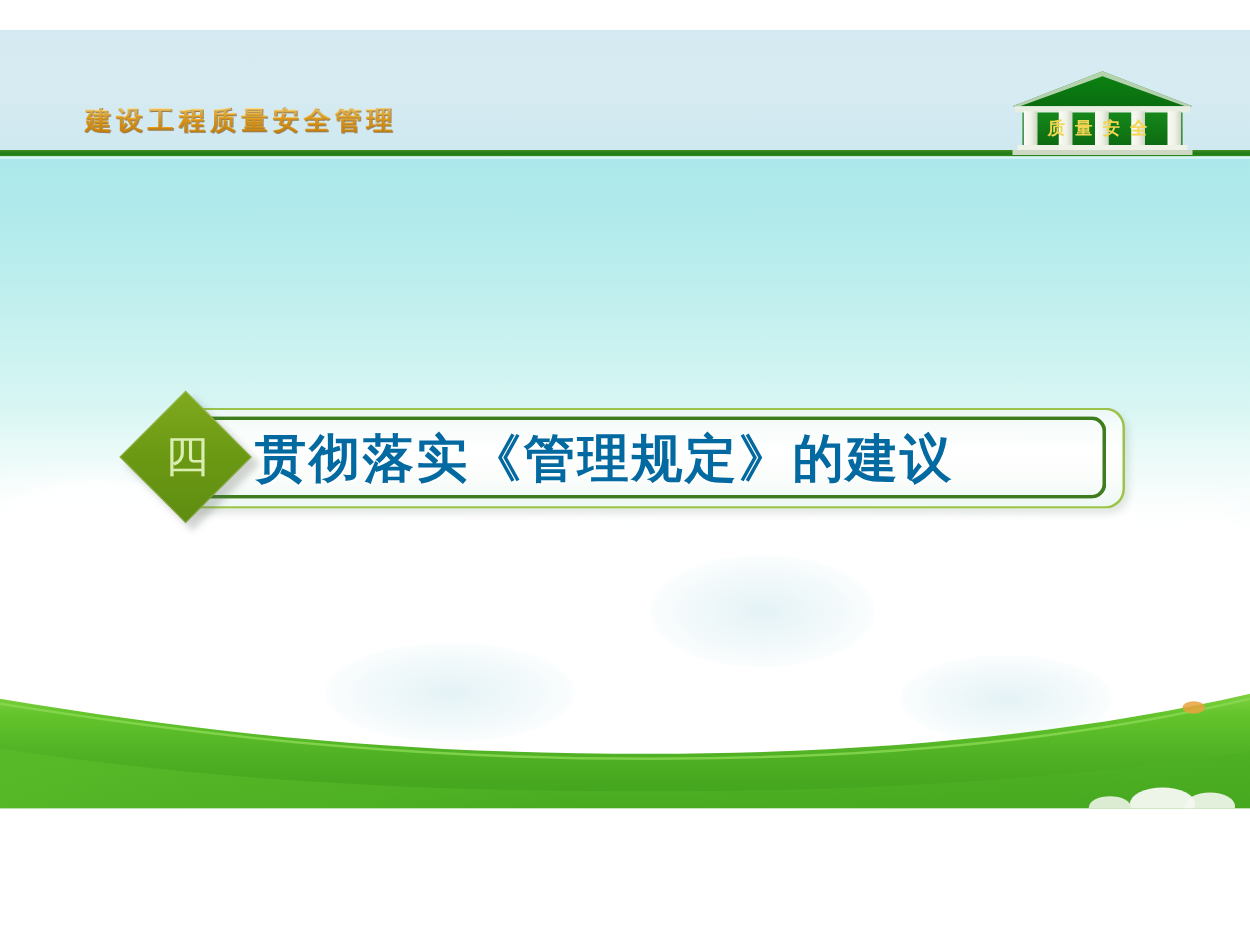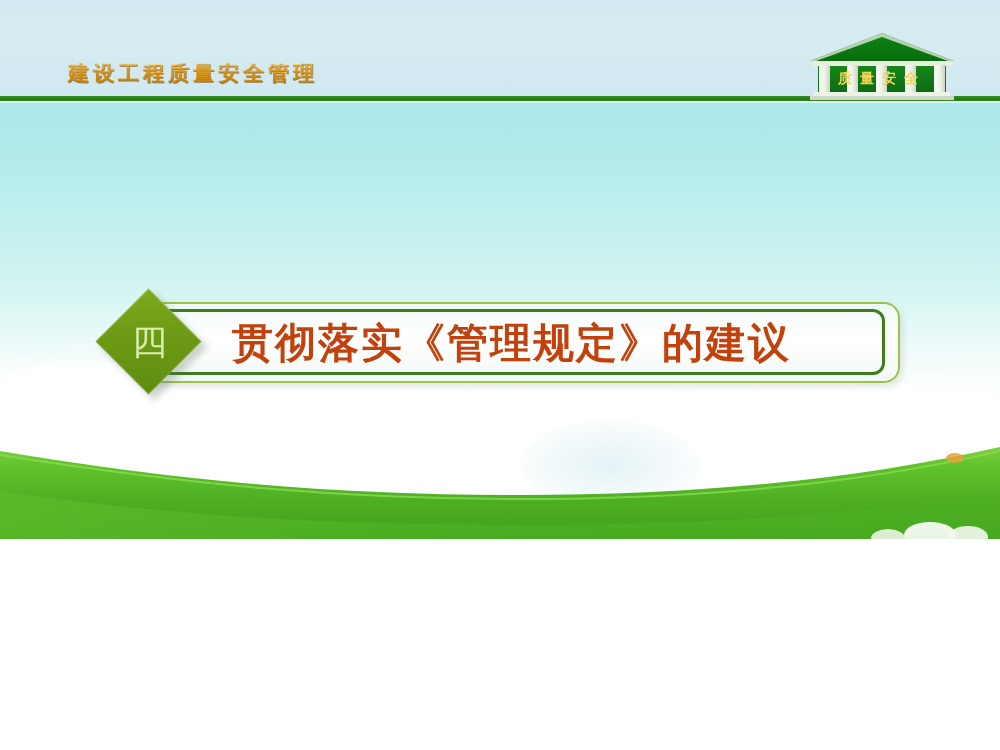--- a/index.html
+++ b/index.html
@@ -7,23 +7,24 @@
     padding: 0;
     background: #ffffff;
   }
   body {
     font-family: "Liberation Sans", sans-serif;
   }
 
   #slide {
     position: relative;
     width: 1000px;
-    height: 539px;
+    height: 623px;
     overflow: hidden;
     background: #ffffff;
+    margin-top: 24px;
   }
 
   
   .sky {
     position: absolute;
     left: 0; top: 0;
     width: 1000px; height: 430px;
     background: linear-gradient(180deg,
         #a9e3e8 0%,
         #a8e6ea 18%,
@@ -144,29 +145,29 @@
     width: 737px; height: 66px;
     box-sizing: border-box;
     border-top: 3px solid #3d7d1e;
     border-bottom: 3px solid #3d7d1e;
     border-right: 3px solid #3d7d1e;
     border-radius: 0 12px 12px 0;
     pointer-events: none;
   }
   .banner-text {
     position: absolute;
-    left: 232px; top: 303px;
+    left: 204px; top: 303px;
     width: 680px; height: 80px;
     display: flex;
     align-items: center;
     font-family: "DejaVu Serif", serif;
     font-size: 41px;
     font-weight: bold;
     letter-spacing: 2px;
-    color: #c2410c;
+    color: #0369a1;
     white-space: nowrap;
     text-shadow: 1px 1px 1px rgba(255,255,255,.8);
   }
 
   
   .diamond-wrap {
     position: absolute;
     left: 96px; top: 289px;
     width: 106px; height: 106px;
   }

